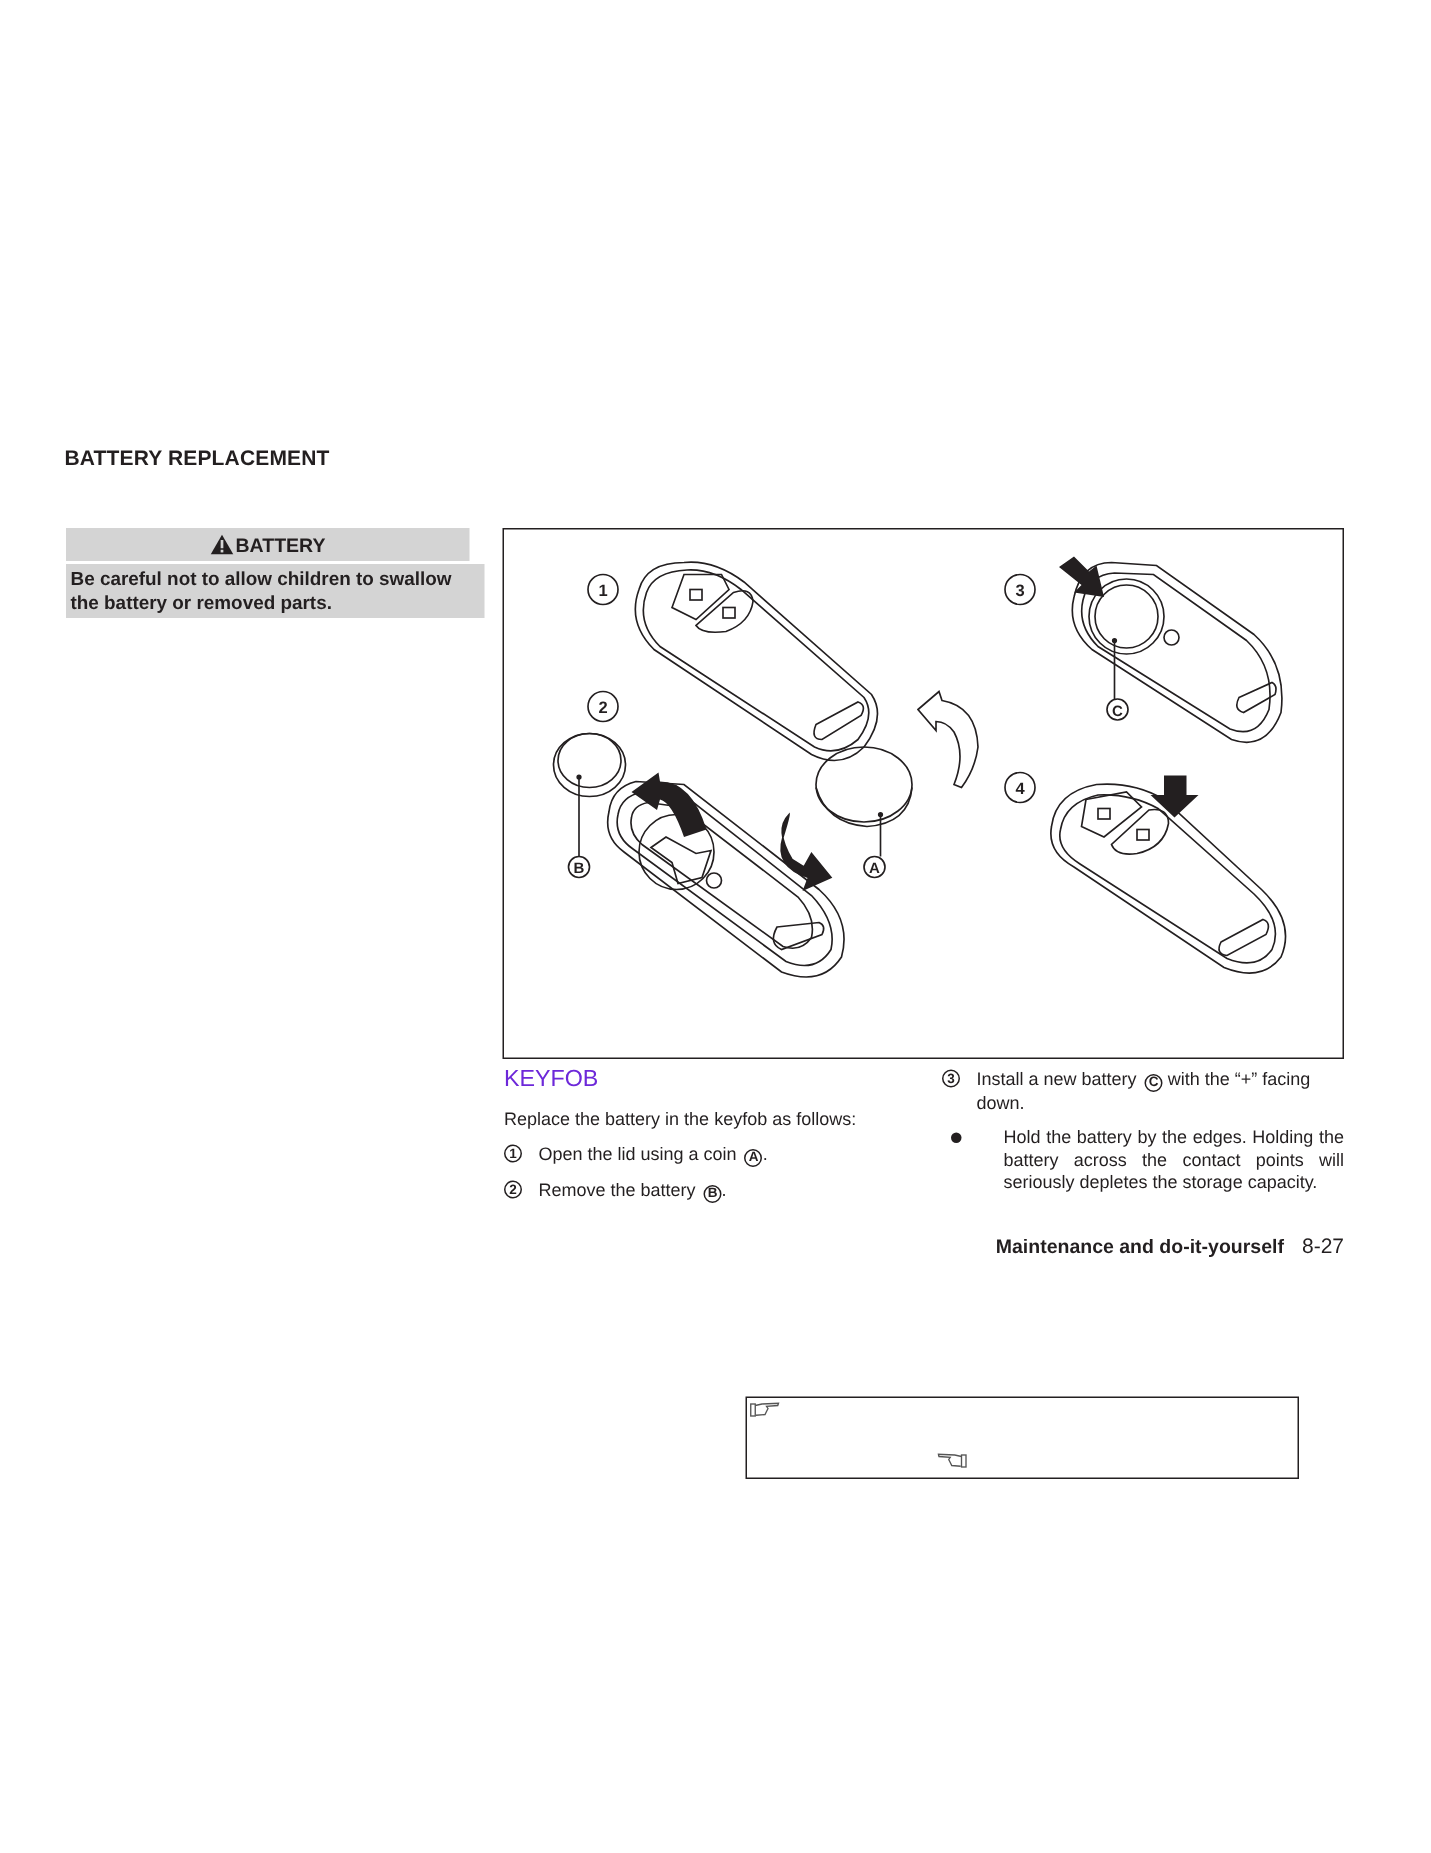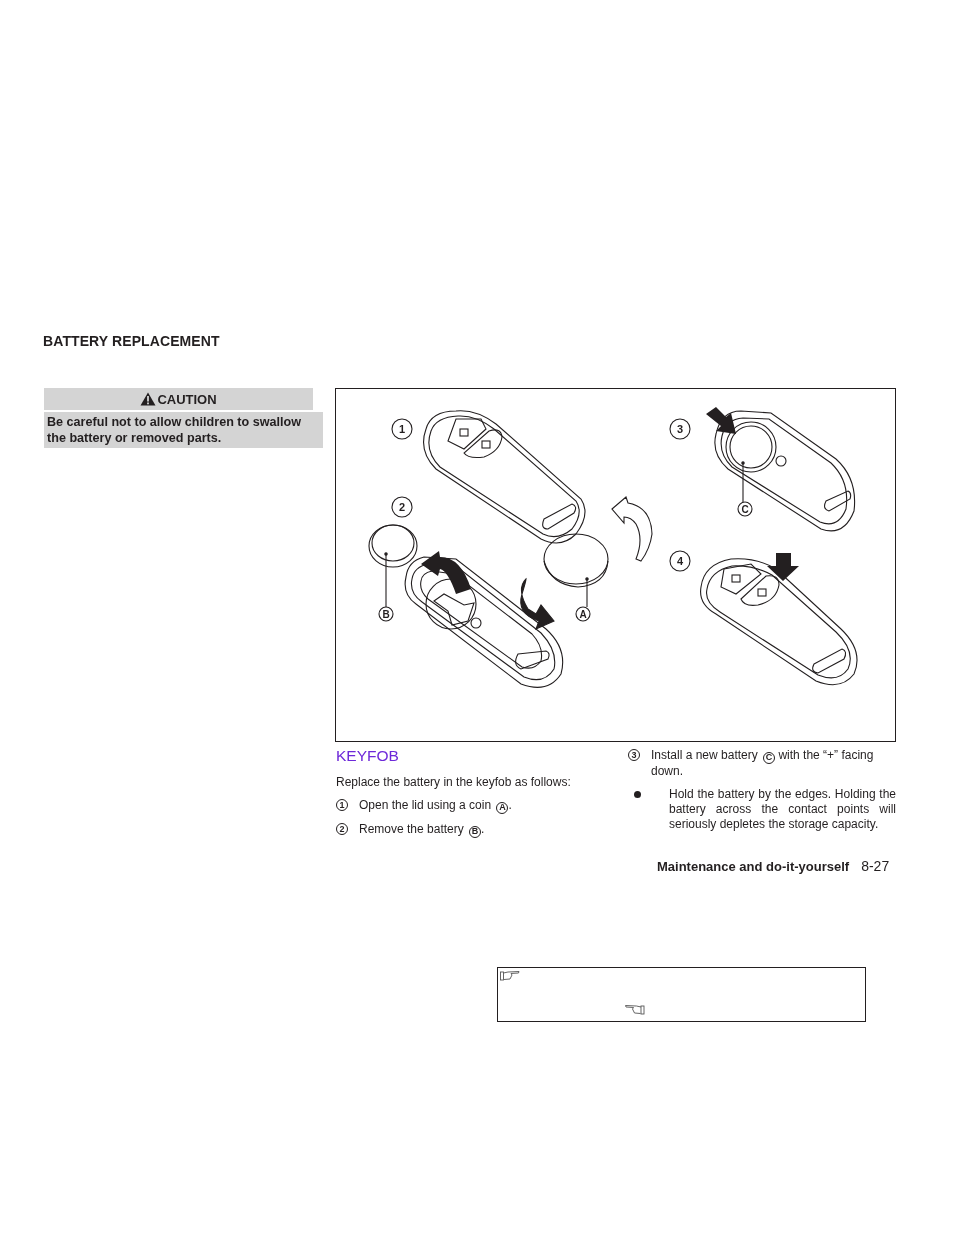--- a/index.html
+++ b/index.html
@@ -1,18 +1,18 @@
 <!DOCTYPE html>
 <html><head>
   <meta charset="utf-8">
   <style>
     html, body { margin: 0; padding: 0; background: #ffffff; }
     body { width: 954px; height: 1235px; position: relative; overflow: hidden;
            font-family: "Liberation Sans", sans-serif; color: #231f20; }
-    .abs { position: absolute; margin-top: 36px; }
+    .abs { position: absolute; }
 
     .section-heading { left: 43px; top: 297px; font-size: 14px; font-weight: bold;
                        letter-spacing: 0.1px; color: #231f20; }
 
     .caution-head { left: 44px; top: 352px; width: 269px; height: 22px;
                     background: #d4d4d4; display: flex; align-items: center;
                     justify-content: center; font-weight: bold; font-size: 13px; }
     .caution-head svg { margin-right: 1px; }
     .caution-body { left: 44px; top: 376px; width: 279px; height: 36px;
                     background: #d4d4d4; box-sizing: border-box; padding: 2px 3px 0 3px;
@@ -37,41 +37,41 @@
     .step2 { left: 336px; top: 786px; }
     .step-text { margin-left: 11px; }
 
     .step3 { left: 628px; top: 712px; width: 268px; }
     .step3 .step-text { margin-left: 11px; text-align: left; }
     .bullet { left: 628px; top: 751px; width: 268px; display: flex; gap: 15px; }
     .bullet-dot { width: 7px; height: 7px; border-radius: 50%; background: #231f20;
                   margin: 4px 13px 0 6px; flex: 0 0 auto; }
     .bullet-text { text-align: justify; }
 
-    .footer { left: 657px; top: 822px; width: 258px; display: flex;
-              align-items: baseline; font-size: 13px; }
+    .footer { left: 638px; top: 822px; width: 258px; display: flex;
+              justify-content: flex-end; align-items: baseline; font-size: 13px; }
     .footer-section { font-weight: bold; margin-right: 12px; }
     .footer-page { font-size: 14px; }
 
     .nav-box { left: 497px; top: 931px; width: 369px; height: 55px;
                border: 1px solid #231f20; box-sizing: border-box; }
     .nav-icon { position: absolute; }
   </style>
 </head>
 <body>
 
 <div class="abs section-heading">BATTERY REPLACEMENT</div>
 
 <div class="abs caution-head">
   <svg width="16" height="14" viewBox="0 0 16 14">
     <polygon points="8,0.5 15.5,13.5 0.5,13.5" fill="#231f20"></polygon>
     <rect x="7.1" y="4" width="1.8" height="5.5" fill="#d4d4d4"></rect>
     <rect x="7.1" y="10.5" width="1.8" height="1.8" fill="#d4d4d4"></rect>
   </svg>
-  <span>CAUTION</span>
+  <span>BATTERY</span>
 </div>
 <div class="abs caution-body">Be careful not to allow children to swallow the battery or removed parts.</div>
 
 <div class="abs figure">
   <svg width="561" height="354" viewBox="0 0 561 354" fill="none" stroke="#231f20" stroke-width="1.1">
 
     <g>
       <circle cx="66" cy="40" r="10"></circle>
       <text x="66" y="44" font-size="11" font-weight="bold" text-anchor="middle" fill="#231f20" stroke="none" font-family="Liberation Sans, sans-serif">1</text>
     </g>

